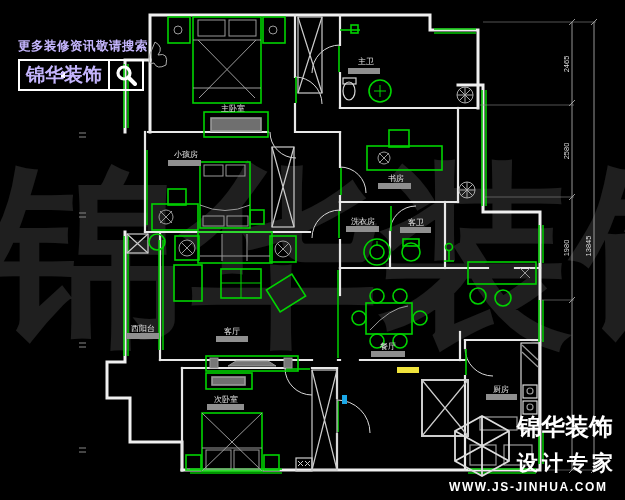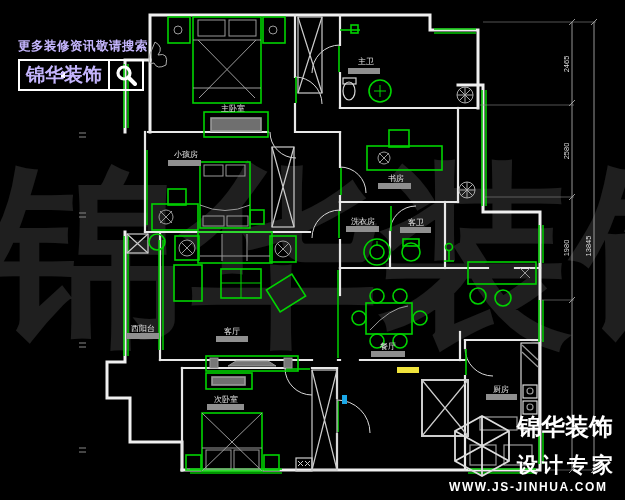--- a/index.html
+++ b/index.html
@@ -18,21 +18,21 @@
   #hdr .brand{flex:1;display:flex;align-items:center;justify-content:center;
     font-size:19px;font-weight:bold;font-family:"Liberation Serif", serif;white-space:nowrap;}
   #hdr .sep{width:2px;background:#fff;}
   #hdr .mag{width:32px;display:flex;align-items:center;justify-content:center;}
   
   #ftr{position:absolute;right:4px;bottom:6px;width:172px;color:#fff;}
   #ftr .row{display:flex;align-items:center;}
   #ftr .txt{margin-left:2px;}
   #ftr .brand{font-size:24px;font-weight:bold;font-family:"Liberation Serif", serif;
     white-space:nowrap;line-height:1.1;}
-  #ftr .sub{font-size:21px;font-weight:bold;font-family:Liberation Sans, sans-serif;
+  #ftr .sub{font-size:21px;font-weight:bold;font-family:Liberation Mono, monospace;
     letter-spacing:4px;white-space:nowrap;line-height:1.1;margin-top:12px;}
   #ftr .web{font-size:12px;font-weight:bold;letter-spacing:1.6px;margin-top:3px;
     text-align:left;white-space:nowrap;}
   svg text{font-family:"Liberation Sans", sans-serif;}
 </style>
 </head>
 <body>
 
 <div id="stage">
 

